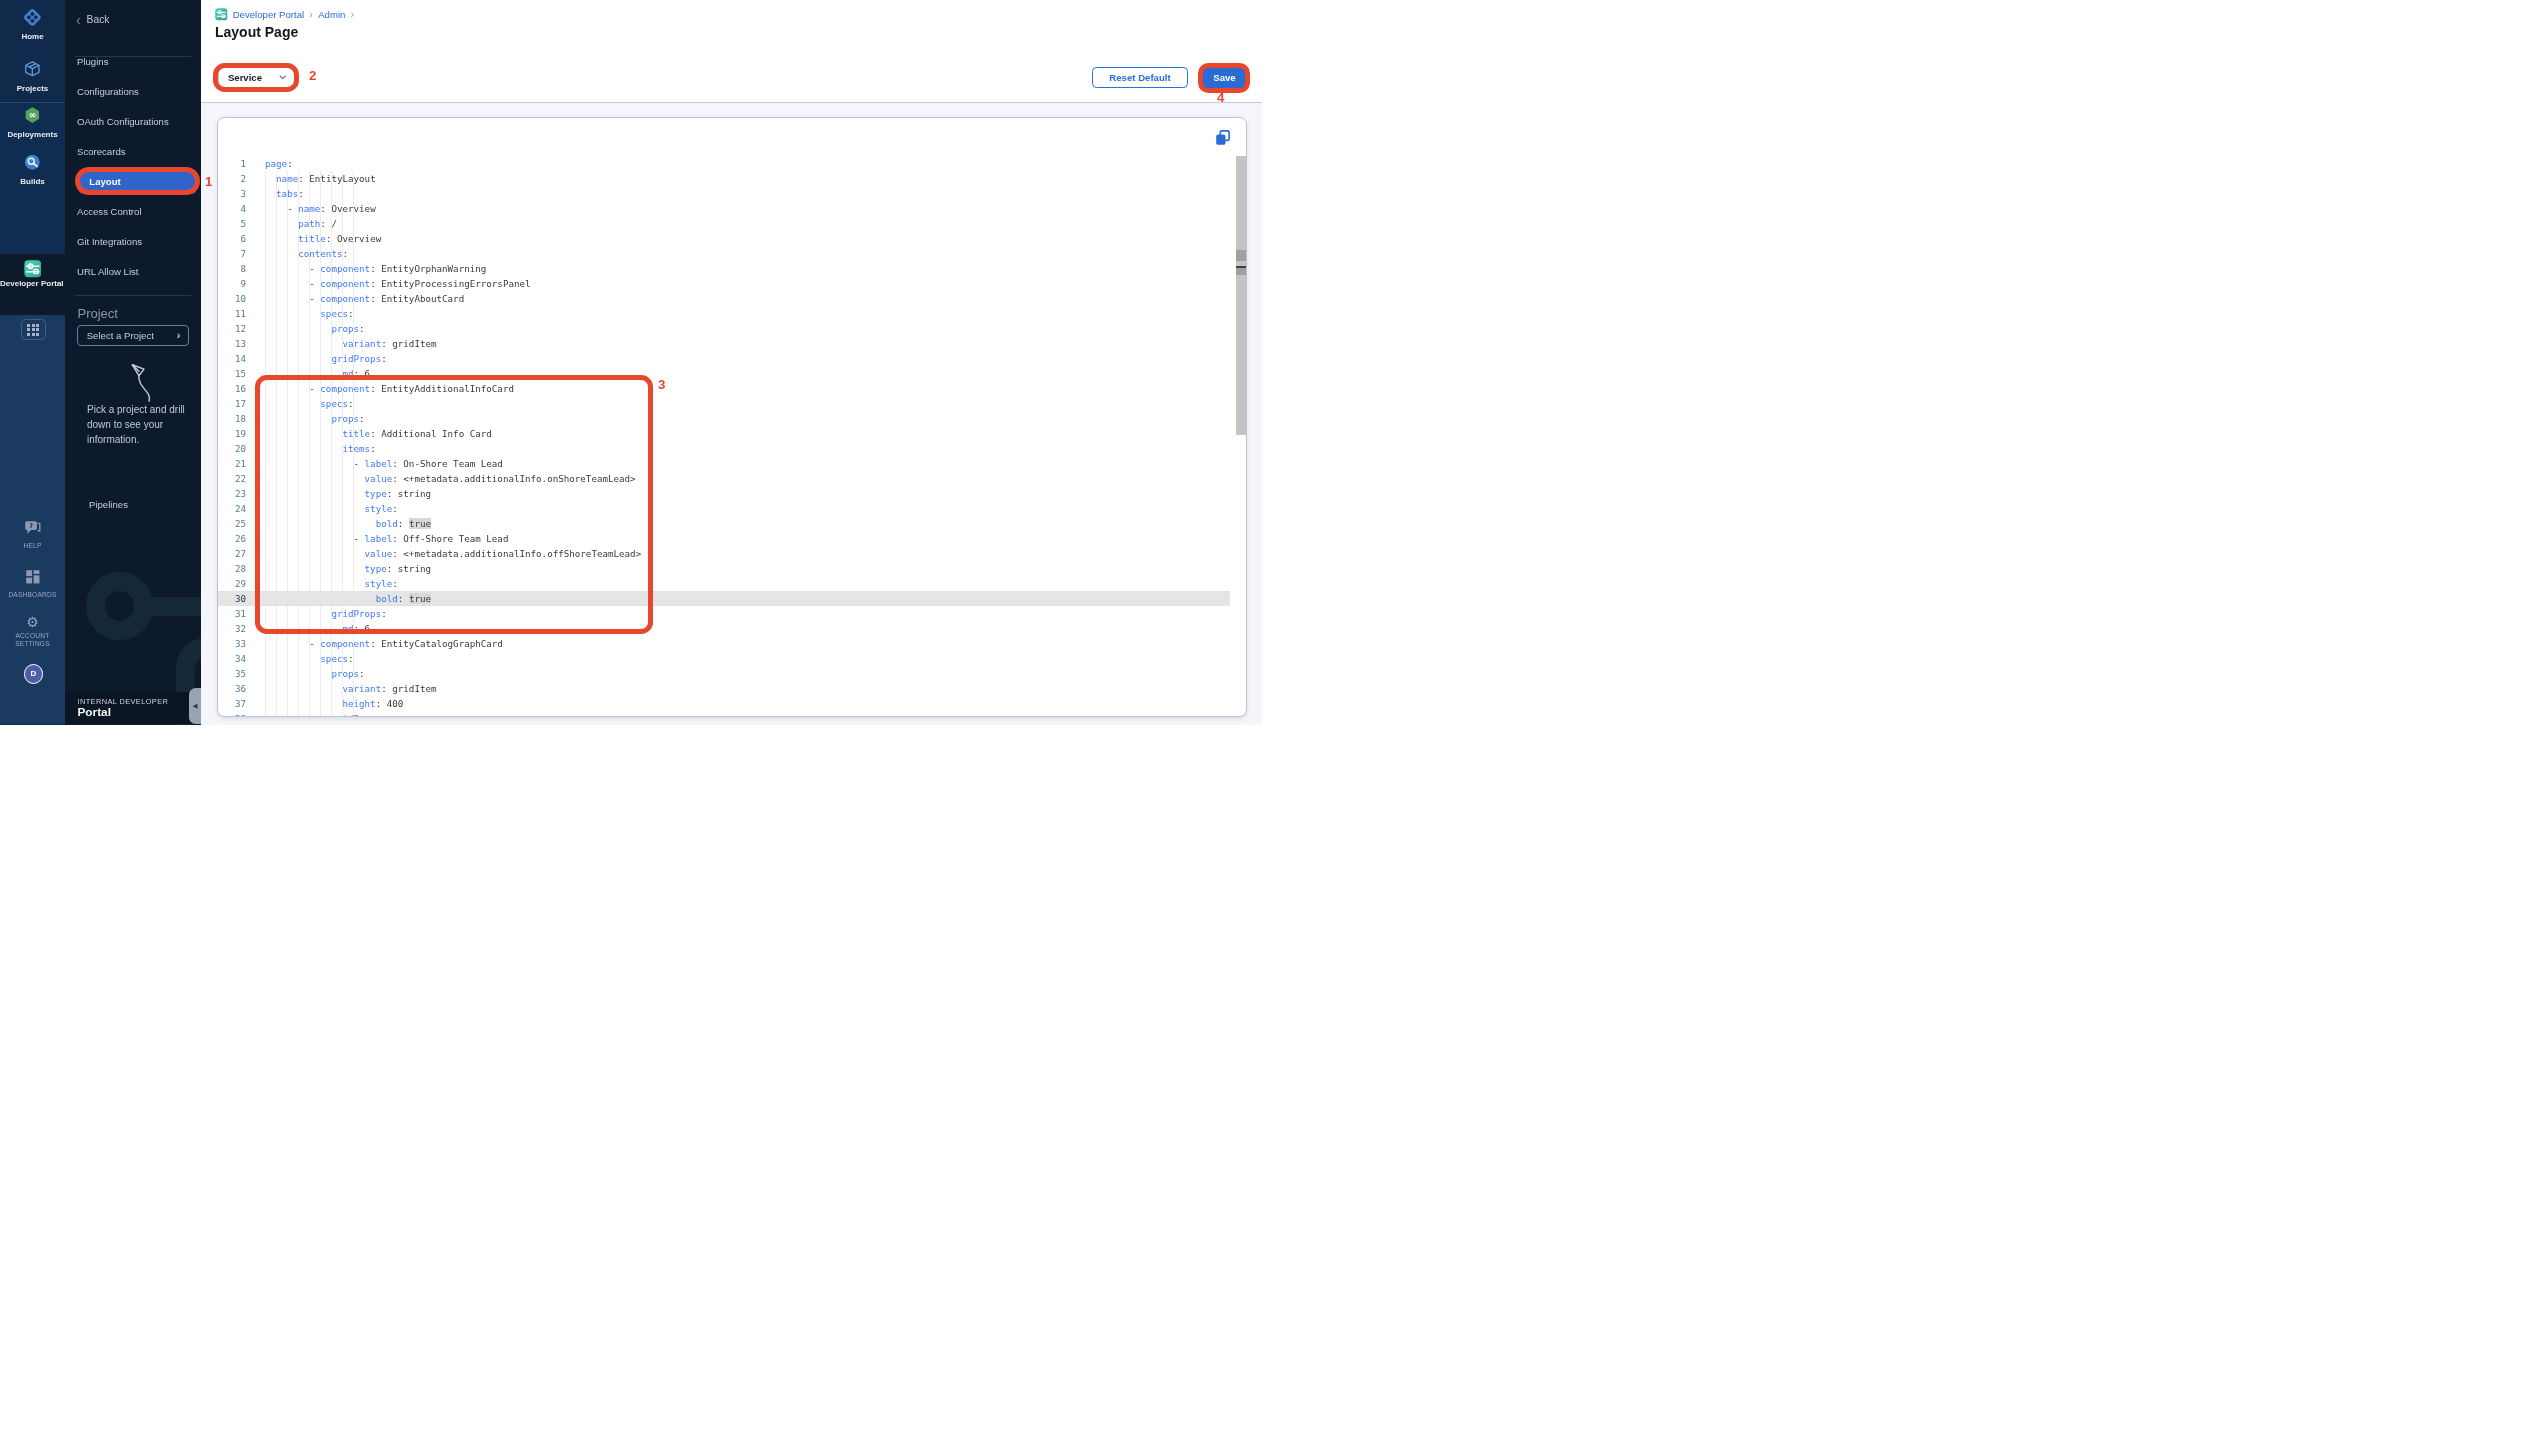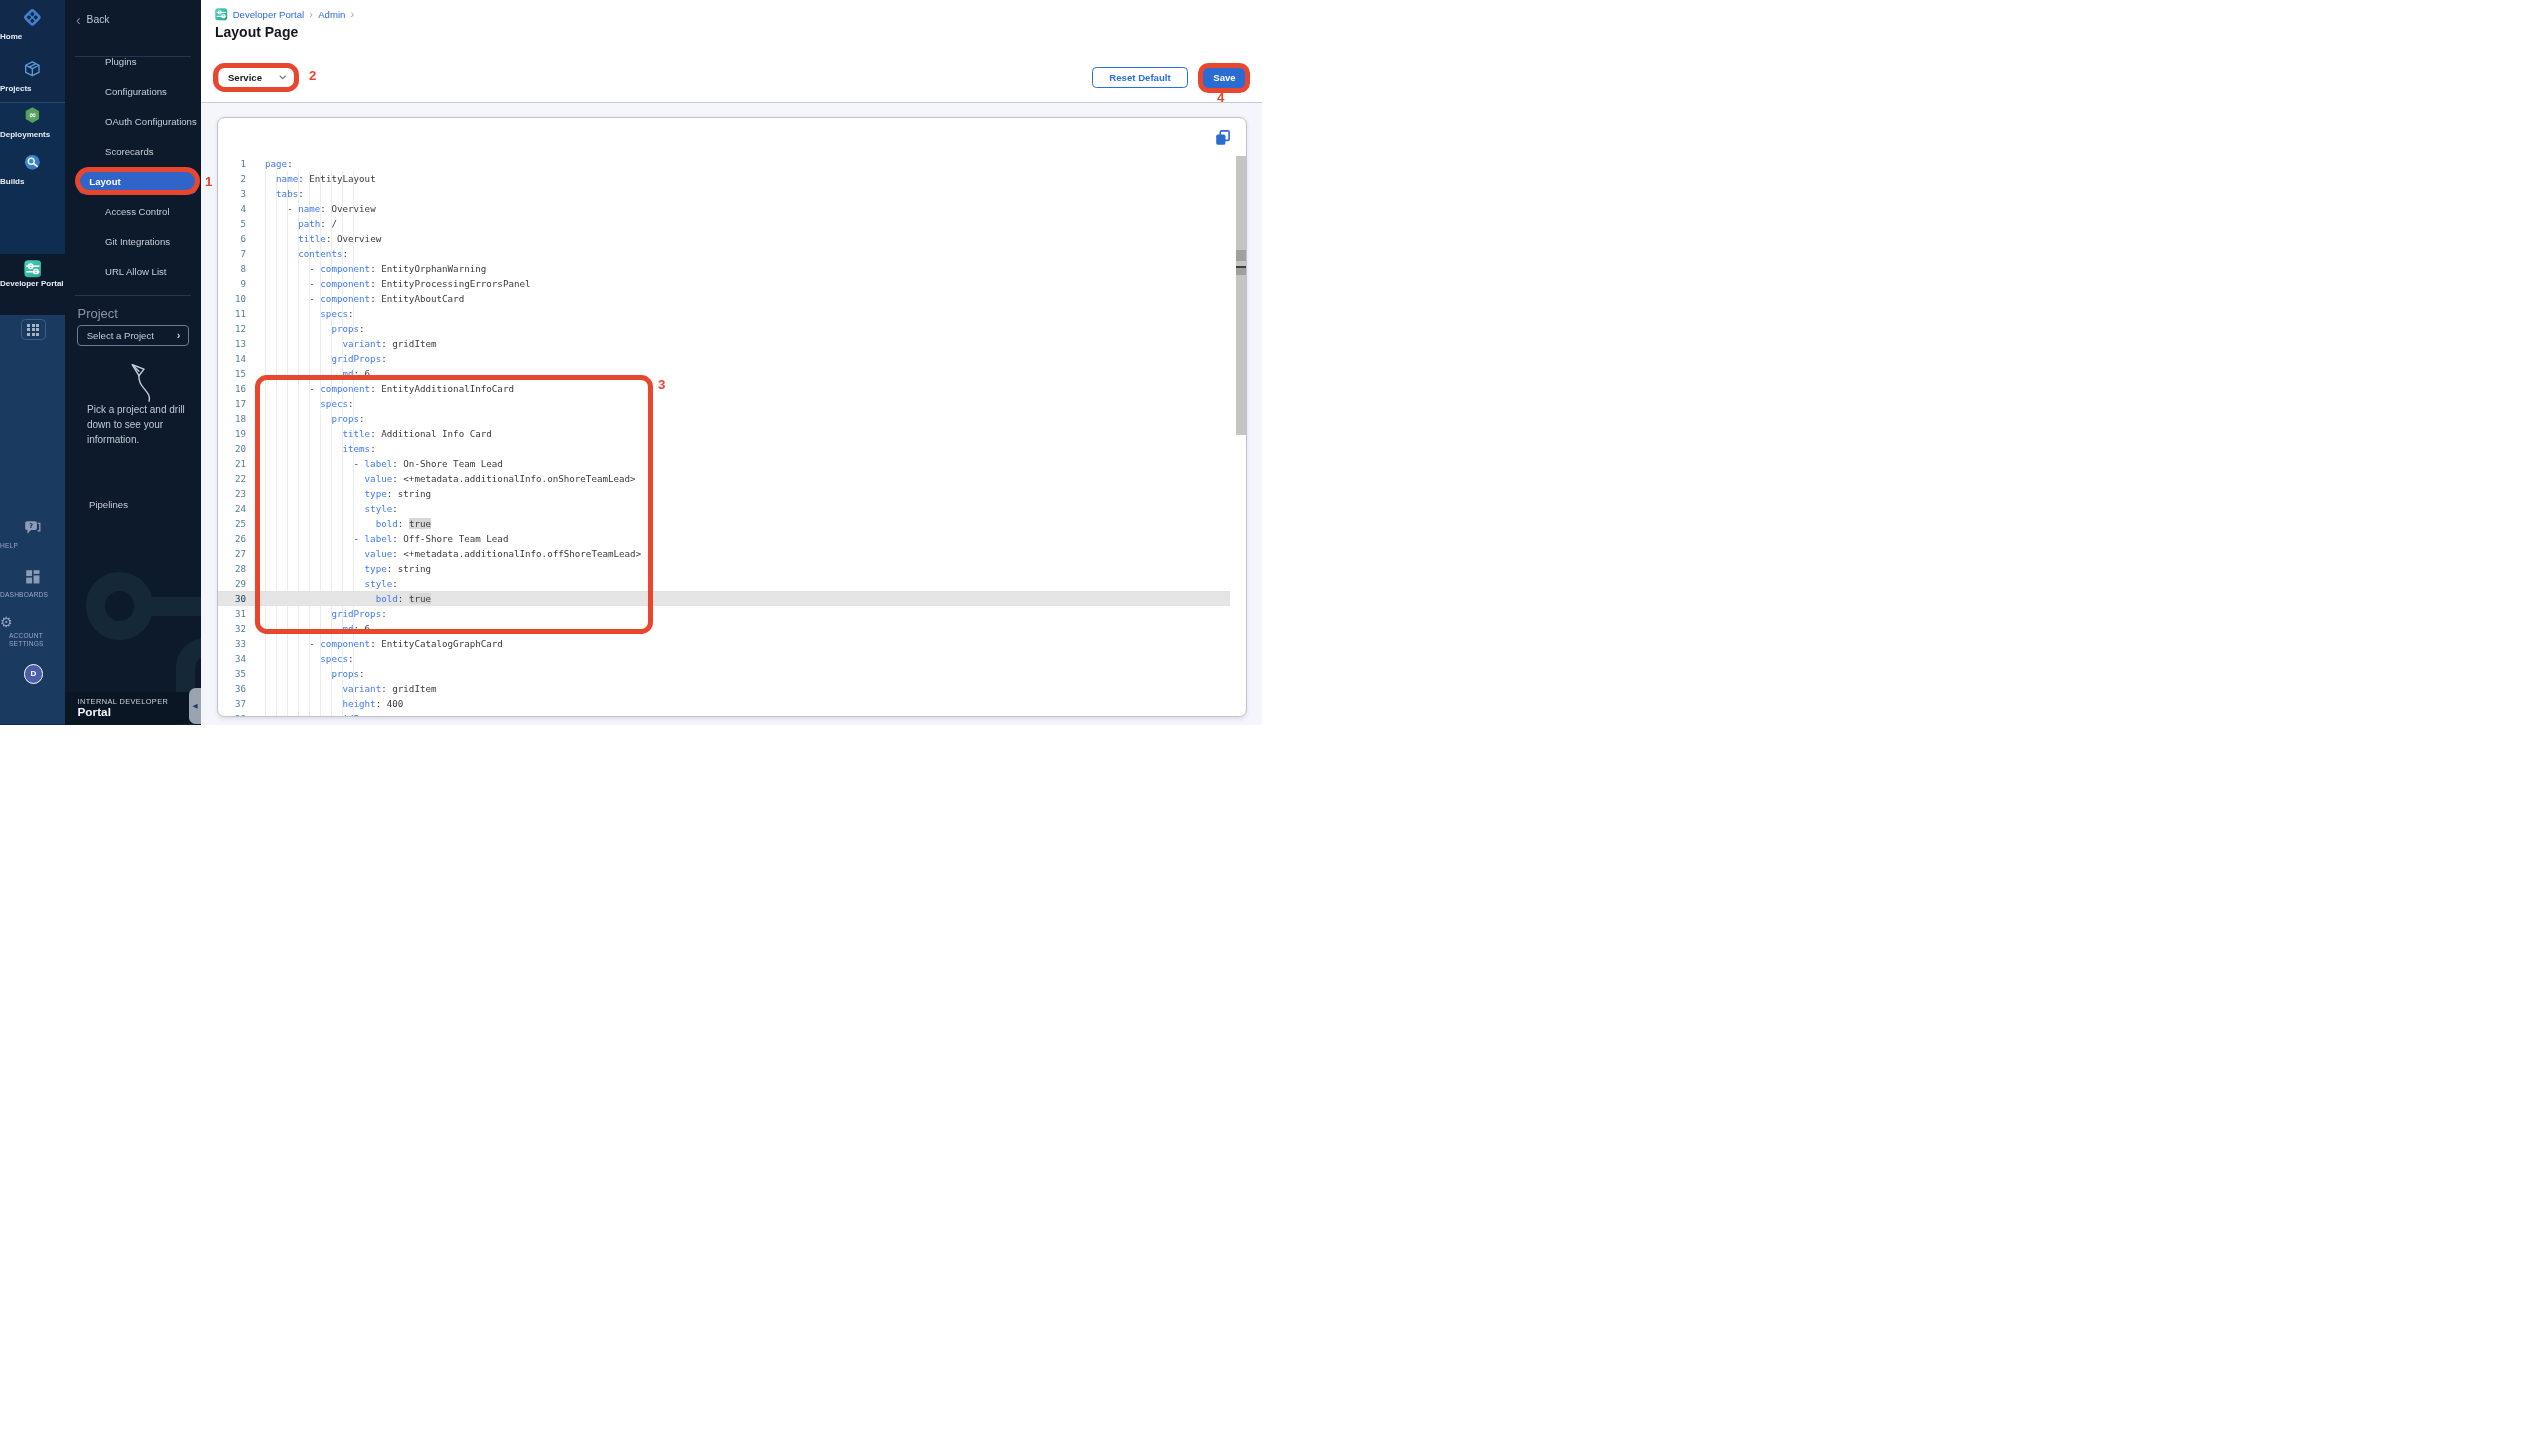--- a/index.html
+++ b/index.html
@@ -4,42 +4,42 @@
 <style>
   html,body{margin:0;padding:0;width:1262px;height:725px;overflow:hidden;
     font-family:"Liberation Sans",sans-serif;background:#ffffff;position:relative;}
   .abs{position:absolute;}
 
   
   #rail{position:absolute;left:0;top:0;width:65px;height:725px;background:#112a4c;z-index:5;}
   #rail .seg-mid{position:absolute;left:0;top:102px;width:65px;height:152px;background:#0e2d50;}
   #rail .seg-bottom{position:absolute;left:0;top:315px;width:65px;height:409px;background:#1a3a5f;}
   #rail .rail-divider{position:absolute;left:0;top:102px;width:65px;height:0.7px;background:#244972;}
-  .rail-item{position:absolute;width:65px;color:#e9edf4;}
+  .rail-item{position:absolute;width:65px;text-align:center;color:#e9edf4;}
   .rail-item .ricon{display:block;margin:0 auto;}
   .rail-label{font-size:8px;font-weight:bold;color:#e9edf4;}
   .rail-label-sm{font-size:6.6px;color:#9aa9c4;letter-spacing:0.2px;line-height:8px;}
   #portal-block{position:absolute;left:0;top:254px;width:65px;height:61px;background:#0c1a2b;}
   #grid-btn{position:absolute;left:20.7px;top:319px;width:23.6px;height:19px;border:0.7px solid #3c5f8c;
     border-radius:4.4px;display:flex;align-items:center;justify-content:center;}
   .dots9{display:grid;grid-template-columns:repeat(3,3px);grid-gap:1.5px;}
   .dots9 span{width:3px;height:3px;background:#a7b4c6;display:block;}
   #rail-avatar{position:absolute;left:23.6px;top:664px;width:17.7px;height:17.7px;border-radius:50%;
     background:#4d5fa8;border:1.5px solid #fff;color:#fff;font-size:8px;font-weight:bold;
     display:flex;align-items:center;justify-content:center;}
   .gear-glyph{font-size:14px;color:#97a3bf;line-height:14.8px;}
 
   
   #sidebar{position:absolute;left:65px;top:0;width:136px;height:725px;background:#0d1a2c;z-index:4;overflow:hidden;}
   #back-row{position:absolute;left:11px;top:10.3px;height:19px;display:flex;align-items:center;gap:5.9px;
     color:#c2c9d5;font-size:10.3px;}
   #back-row .chev{color:#7c8698;font-size:14px;line-height:10.3px;}
   .sdivider{position:absolute;left:10.3px;right:10.3px;height:0.7px;background:#263650;}
   #smenu{position:absolute;left:0;top:46px;width:136px;}
-  .smenu-item{height:30px;display:flex;align-items:center;padding-left:40px;color:#c7ced9;font-size:9.6px;cursor:pointer;}
+  .smenu-item{height:30px;display:flex;align-items:center;padding-left:12px;color:#c7ced9;font-size:9.6px;cursor:pointer;}
   .smenu-item.active{height:25px;margin:2.6px 3.7px 2.6px 13.3px;padding-left:11px;border-radius:5.9px;
     background:#3064c8;color:#fff;font-weight:bold;}
   #project-label{position:absolute;left:12.5px;top:306px;font-size:13px;color:#8b95a6;}
   #project-select{position:absolute;left:11.8px;top:325px;width:112px;height:20.7px;border:0.7px solid #6f7b92;
     border-radius:4px;display:flex;align-items:center;justify-content:space-between;
     padding:0 7.4px 0 8.9px;color:#c6cdd9;font-size:9.6px;box-sizing:border-box;}
   #project-select .chev{font-size:11px;font-weight:bold;color:#c6cdd9;}
   #hint-text{position:absolute;left:22px;top:403px;width:103px;font-size:10px;line-height:14.8px;color:#c2c9d6;}
   #pipelines{position:absolute;left:24px;top:497px;height:14.8px;font-size:9.6px;color:#c7ced9;display:flex;align-items:center;}
   .decor-ring{position:absolute;left:20.7px;top:572px;width:29.5px;height:29.5px;border:19px solid #152838;border-radius:50%;}

